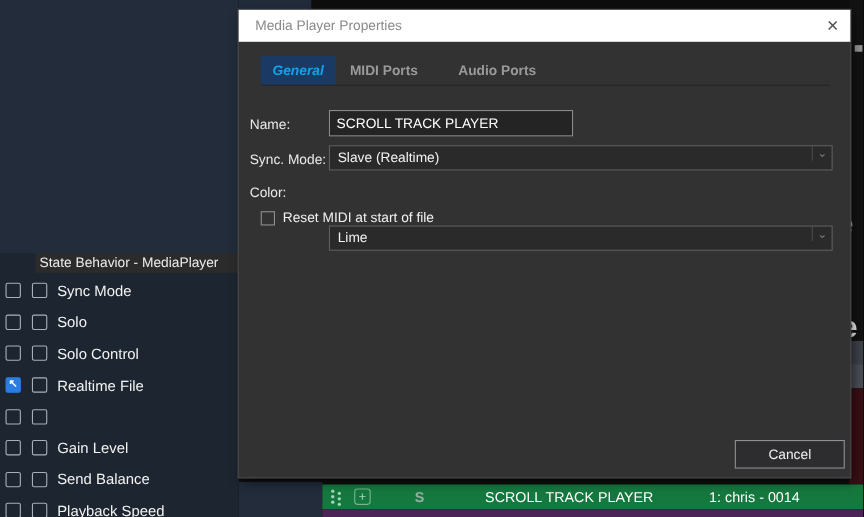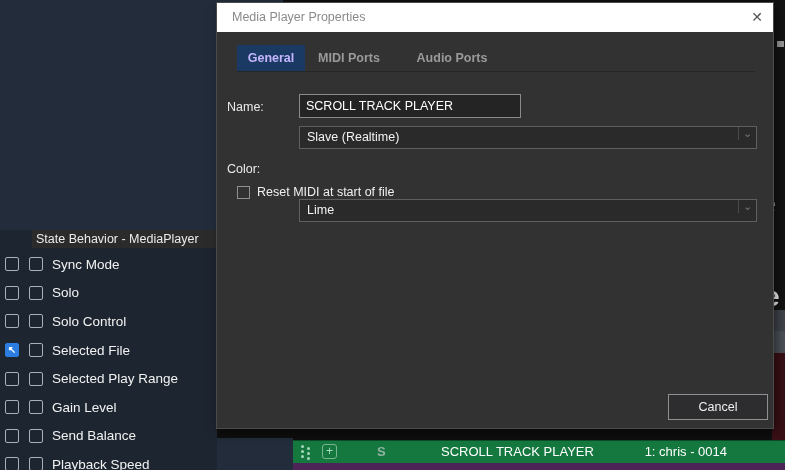--- a/index.html
+++ b/index.html
@@ -60,32 +60,32 @@
   .sync-letter { position:absolute; left:84px; top:0; height:22px; line-height:22px;
     color:#8fb3a0; font-weight:bold; font-size:13px; }
   .player-title { position:absolute; left:148px; top:0; height:22px; line-height:22px;
     color:#fff; font-size:13px; white-space:nowrap; }
   .player-session { position:absolute; right:58px; top:0; height:22px; line-height:22px;
     color:#fff; font-size:13px; white-space:nowrap; }
   .purple-strip { left:293px; top:463px; width:492px; height:7px; background:#4c2458; }
 
   
   .dialog {
-    left:217px; top:3px; width:556px; height:425px; background:#323232;
+    left:217px; top:9px; width:556px; height:425px; background:#323232;
     box-shadow:0 0 0 1px #4b4b4b, 3px 4px 10px rgba(0,0,0,.55);
   }
   .dlg-titlebar { position:absolute; left:0; top:0; width:100%; height:29px; background:#ffffff; }
   .dlg-title { position:absolute; left:15px; top:0; height:29px; line-height:29px;
     color:#8a8a8a; font-size:12.5px; white-space:nowrap; }
   .dlg-close { position:absolute; right:2px; top:0; width:28px; height:29px;
     line-height:29px; text-align:center; color:#555; font-size:14px; cursor:default; }
 
   .tab { position:absolute; top:42px; height:26px; display:flex; align-items:center;
     justify-content:center; font-size:12.5px; font-weight:bold; color:#9a9a9a; }
-  .tab.selected { background:#1a3a64; color:#c4b5fd; }
+  .tab.selected { background:#1a3a64; color:#0ea5e9;font-style:italic; }
   .tab.t1 { left:20px;  width:68px; }
   .tab.t2 { left:94px;  width:76px; }
   .tab.t3 { left:190px; width:90px; }
   .tab-line { position:absolute; left:20px; top:68px; width:518px; height:1px; background:#262626; }
 
   .fld-label { position:absolute; left:10px; width:72px; height:24px; line-height:24px;
     font-size:12.5px; color:#e9e9e9; white-space:nowrap; }
   .lbl-name  { top:92px; }  .lbl-sync { top:124px; }  .lbl-color { top:154px; }
 
   .name-input {
@@ -150,27 +150,26 @@
 
     <div class="state-row">
       <div class="scb first"></div>
       <div class="scb second"></div>
       <span class="state-row-label">Solo Control</span>
     </div>
 
     <div class="state-row">
       <div class="scb first checked">↖</div>
       <div class="scb second"></div>
-      <span class="state-row-label">Selected File</span>
-    </div>
-
-    <div class="state-row">
-      <div class="scb first"></div>
-      <div class="scb second"></div>
-      <span class="state-row-label">Selected Play Range</span>
+      <span class="state-row-label">Realtime File</span>
+    </div>
+
+    <div class="state-row">
+      <div class="scb first"></div>
+      <div class="scb second"></div>
     </div>
 
     <div class="state-row">
       <div class="scb first"></div>
       <div class="scb second"></div>
       <span class="state-row-label">Gain Level</span>
     </div>
 
     <div class="state-row">
       <div class="scb first"></div>
@@ -213,20 +212,21 @@
     </div>
 
     <div class="tab t1 selected">General</div>
     <div class="tab t2">MIDI Ports</div>
     <div class="tab t3">Audio Ports</div>
     <div class="tab-line"></div>
 
     <div class="fld-label lbl-name">Name:</div>
     <input class="name-input" value="SCROLL TRACK PLAYER" style="">
 
+    <div class="fld-label lbl-sync">Sync. Mode:</div>
     <div class="dropdown dd-sync">
       <div class="dd-value">Slave (Realtime)</div>
       <div class="dd-chev">⌄</div>
     </div>
 
     <div class="fld-label lbl-color">Color:</div>
     <div class="dropdown dd-color">
       <div class="dd-value">Lime</div>
       <div class="dd-chev">⌄</div>
     </div>

